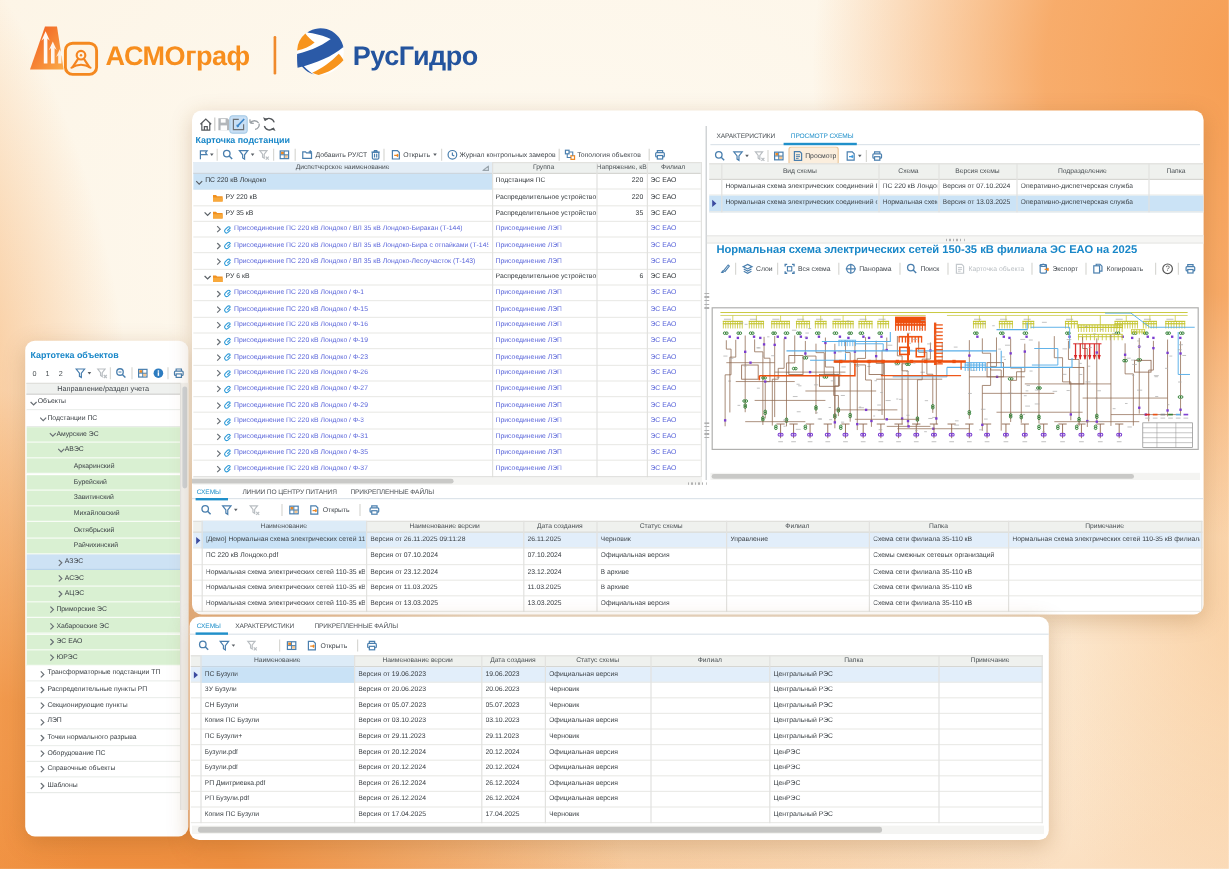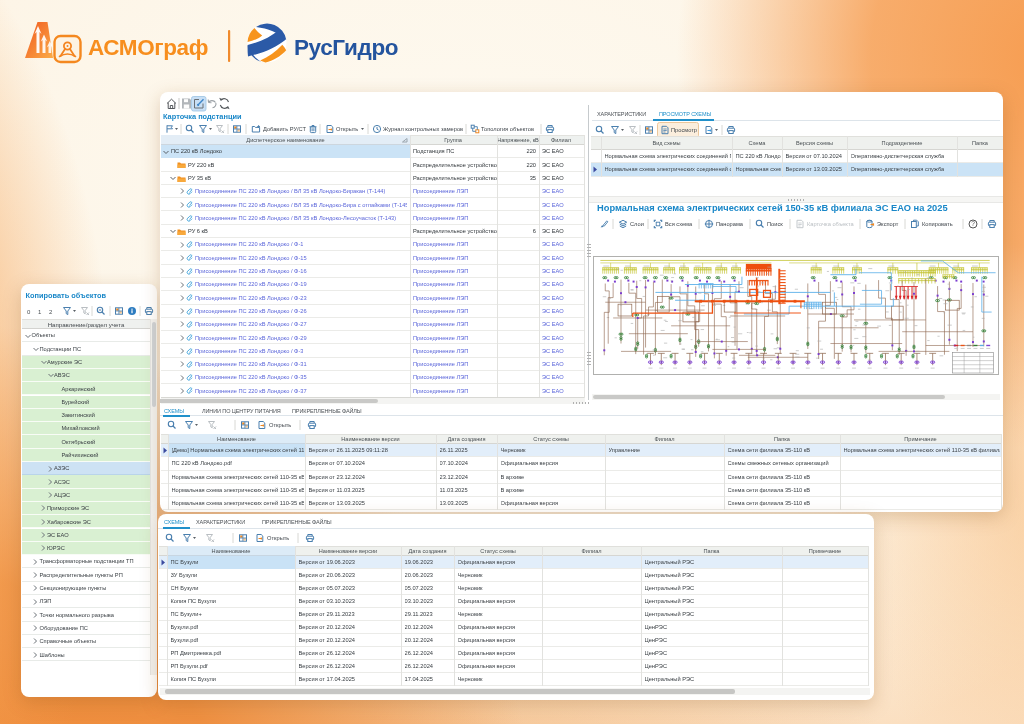--- a/index.html
+++ b/index.html
@@ -53,21 +53,21 @@
     <path d="M-12.5 -15 A19.5 19.5 0 0 0 -19.45 -1 C-13.5 -2.2 -8.8 -4.2 -4.8 -7.6 C-7.8 -9.6 -10.5 -12.1 -12.5 -15 Z" fill="#f7941d"></path>
     <path d="M-19.4 2 C-7 -1 3.5 -6 12 -13 C14.8 -10.6 17.2 -7.4 18.9 -3.6 C10 3.8 -2.5 9.6 -19 13.5 C-19.4 10 -19.5 5.6 -19.4 2 Z" fill="#2b5aa7"></path>
     <path d="M-6.8 17.6 C1.5 13.8 8.5 8.8 15.3 1.7 C17 3.4 18.3 5.2 19.2 7.2 C13.5 13.5 6 17.8 -1.5 19.4 C-3.4 19 -5.2 18.4 -6.8 17.6 Z" fill="#f7941d"></path>
     <path d="M-19.4 3 A19.5 19.5 0 0 0 -5.5 19 C-11.5 15.5 -16.2 10 -19.4 3 Z" fill="#2b5aa7"></path>
   </g>
   <text x="269" y="34.5" font-size="22.5" font-weight="bold" letter-spacing="-0.4" fill="#24549e">РусГидро</text>
 </svg>
 </div>
 
 <div class="win" style="left:21px;top:284px;width:136px;height:413px;">
-  <div class="abs ttl" style="left:4.5px;top:7px;font-size:7.4px;">Копировать объектов</div>
+  <div class="abs ttl" style="left:4.5px;top:7px;font-size:7.4px;">Картотека объектов</div>
   <div class="abs" style="left:0px;top:19px;width:136px;height:16px;">
       <svg width="136" height="16" viewBox="0 0 136 16" style="">
         <text x="6" y="10.5" font-size="6" fill="#4a5054">0</text>
         <text x="17" y="10.5" font-size="6" fill="#4a5054">1</text>
         <text x="28" y="10.5" font-size="6" fill="#4a5054">2</text>
         <g transform="translate(41,3)">
           <path d="M1.5 1.5 H8.5 L5.8 5 V8.6 L4.2 7.6 V5 Z" fill="none" stroke="#4a7fae" stroke-width="1"></path>
         </g>
         <path d="M52 7 l3 0 l-1.5 2 z" fill="#5a6066"></path>
         <g transform="translate(59,3)">

